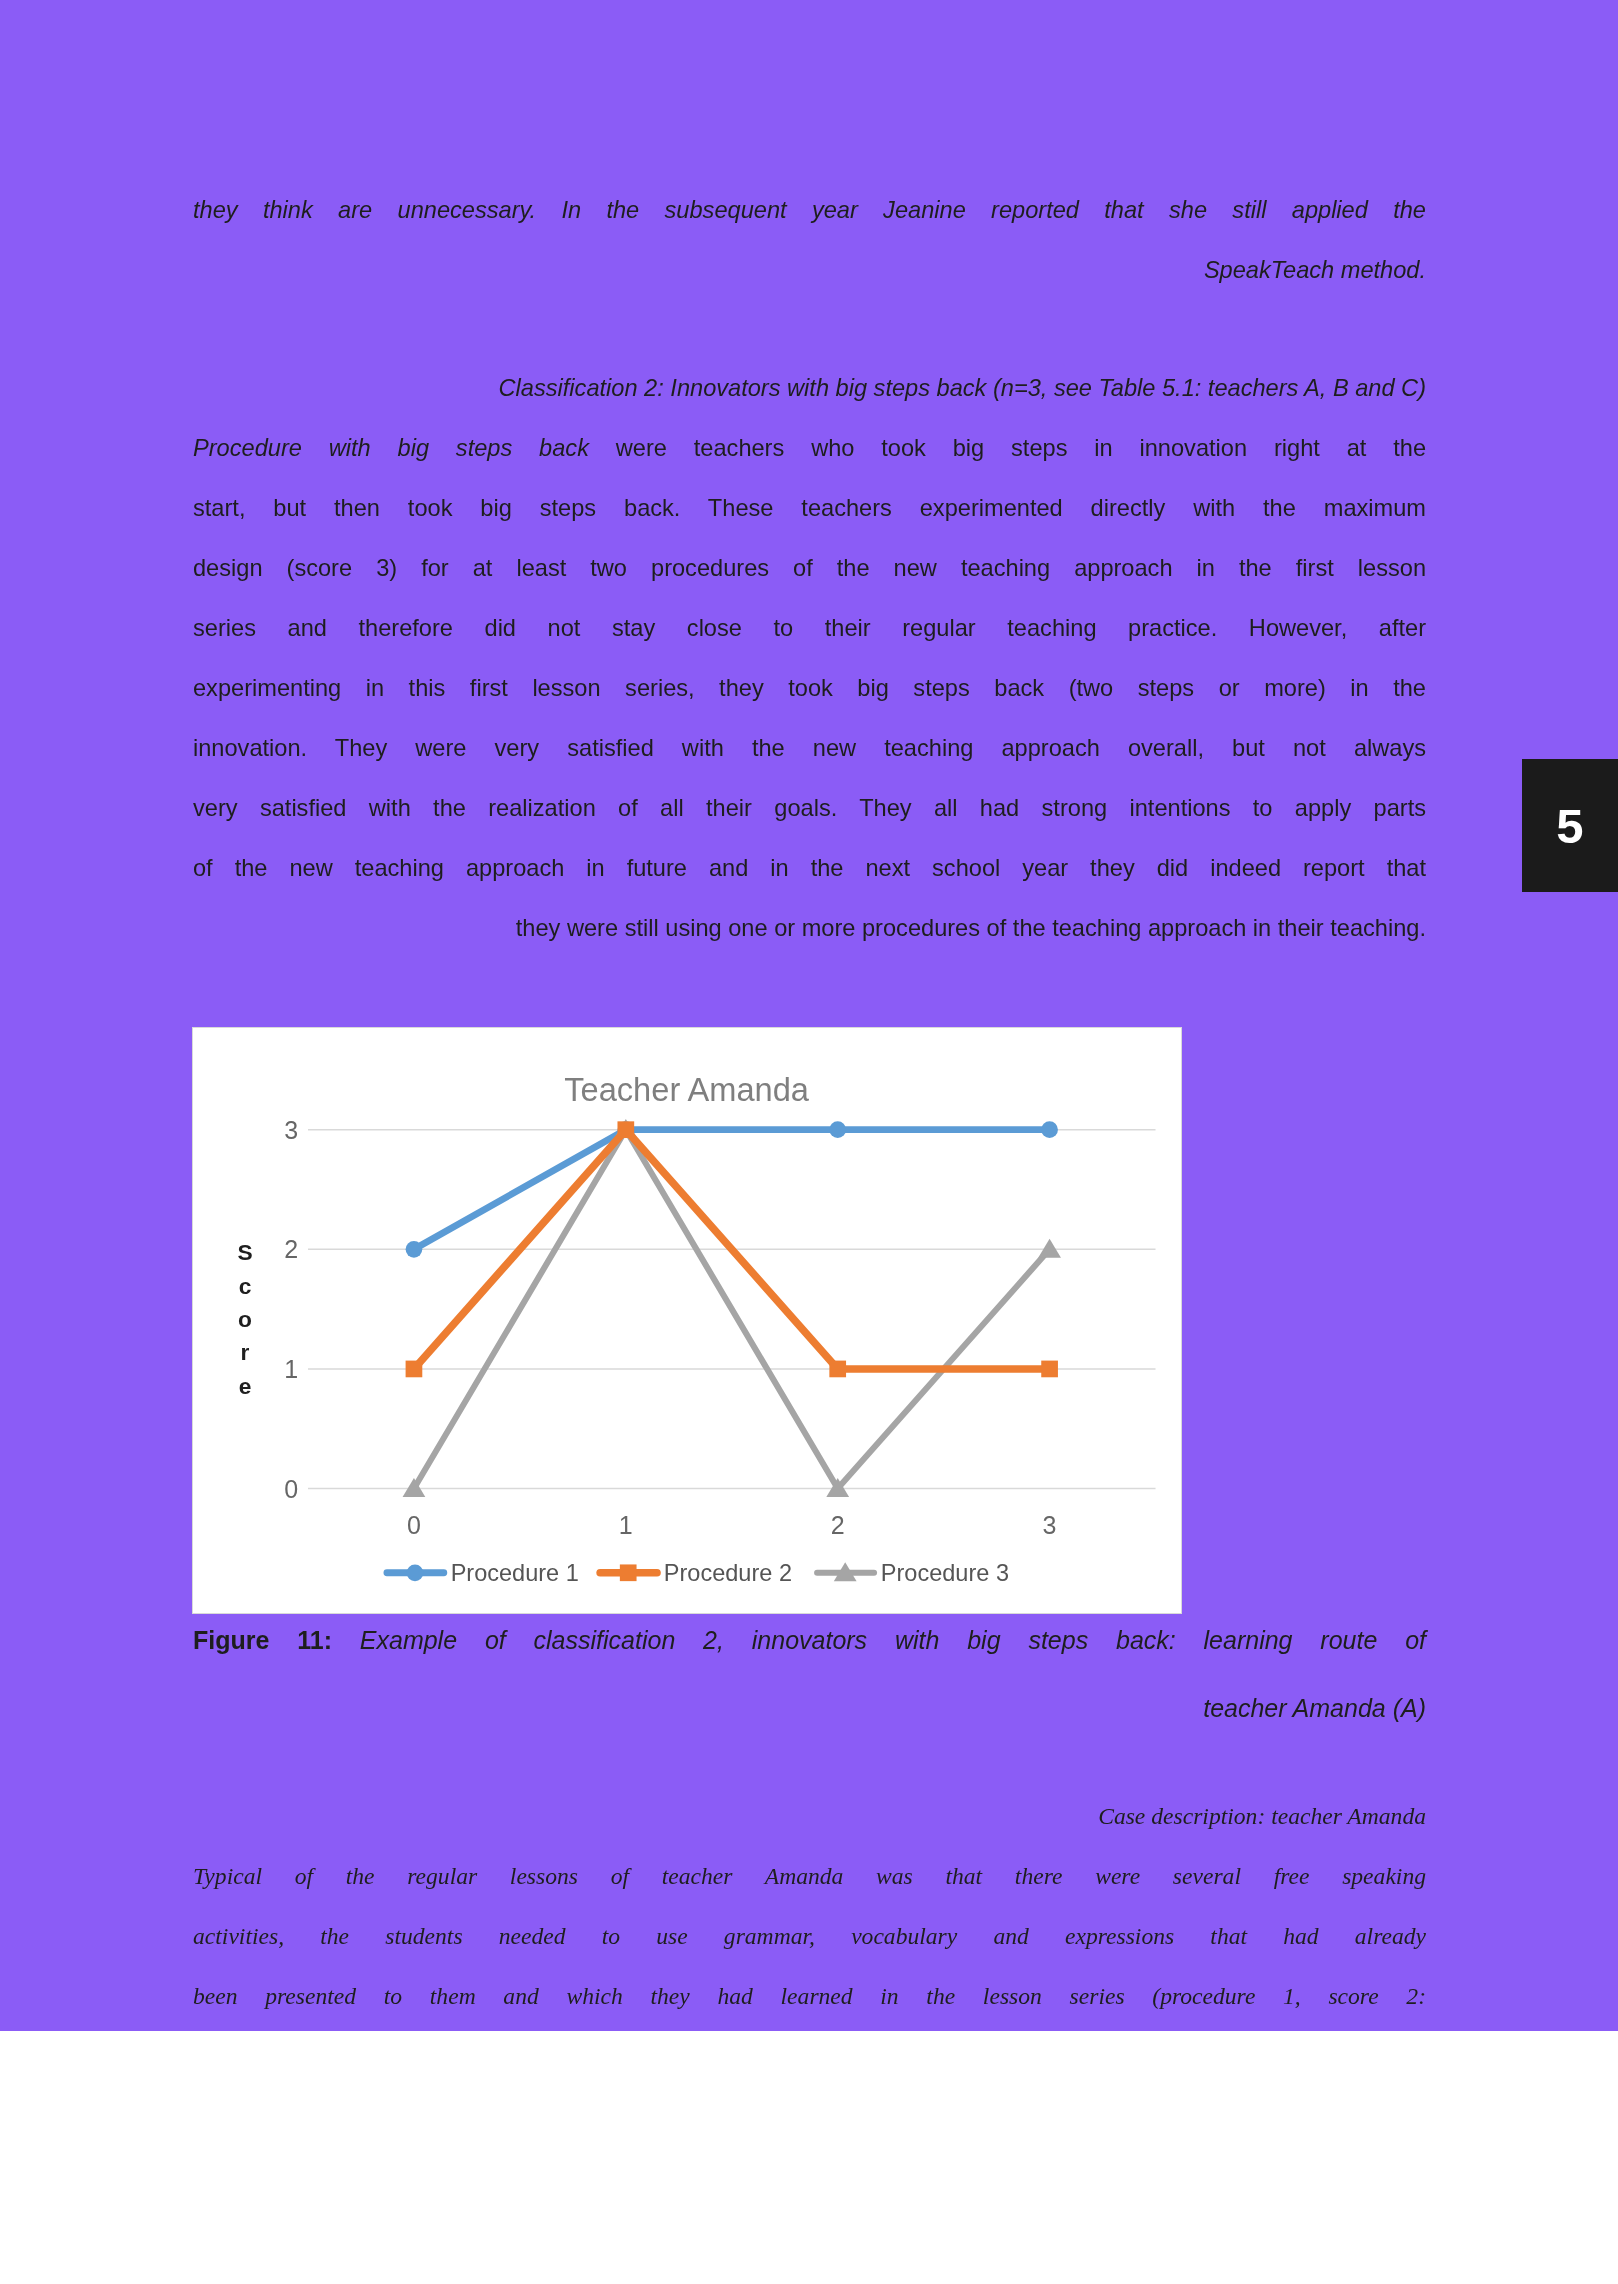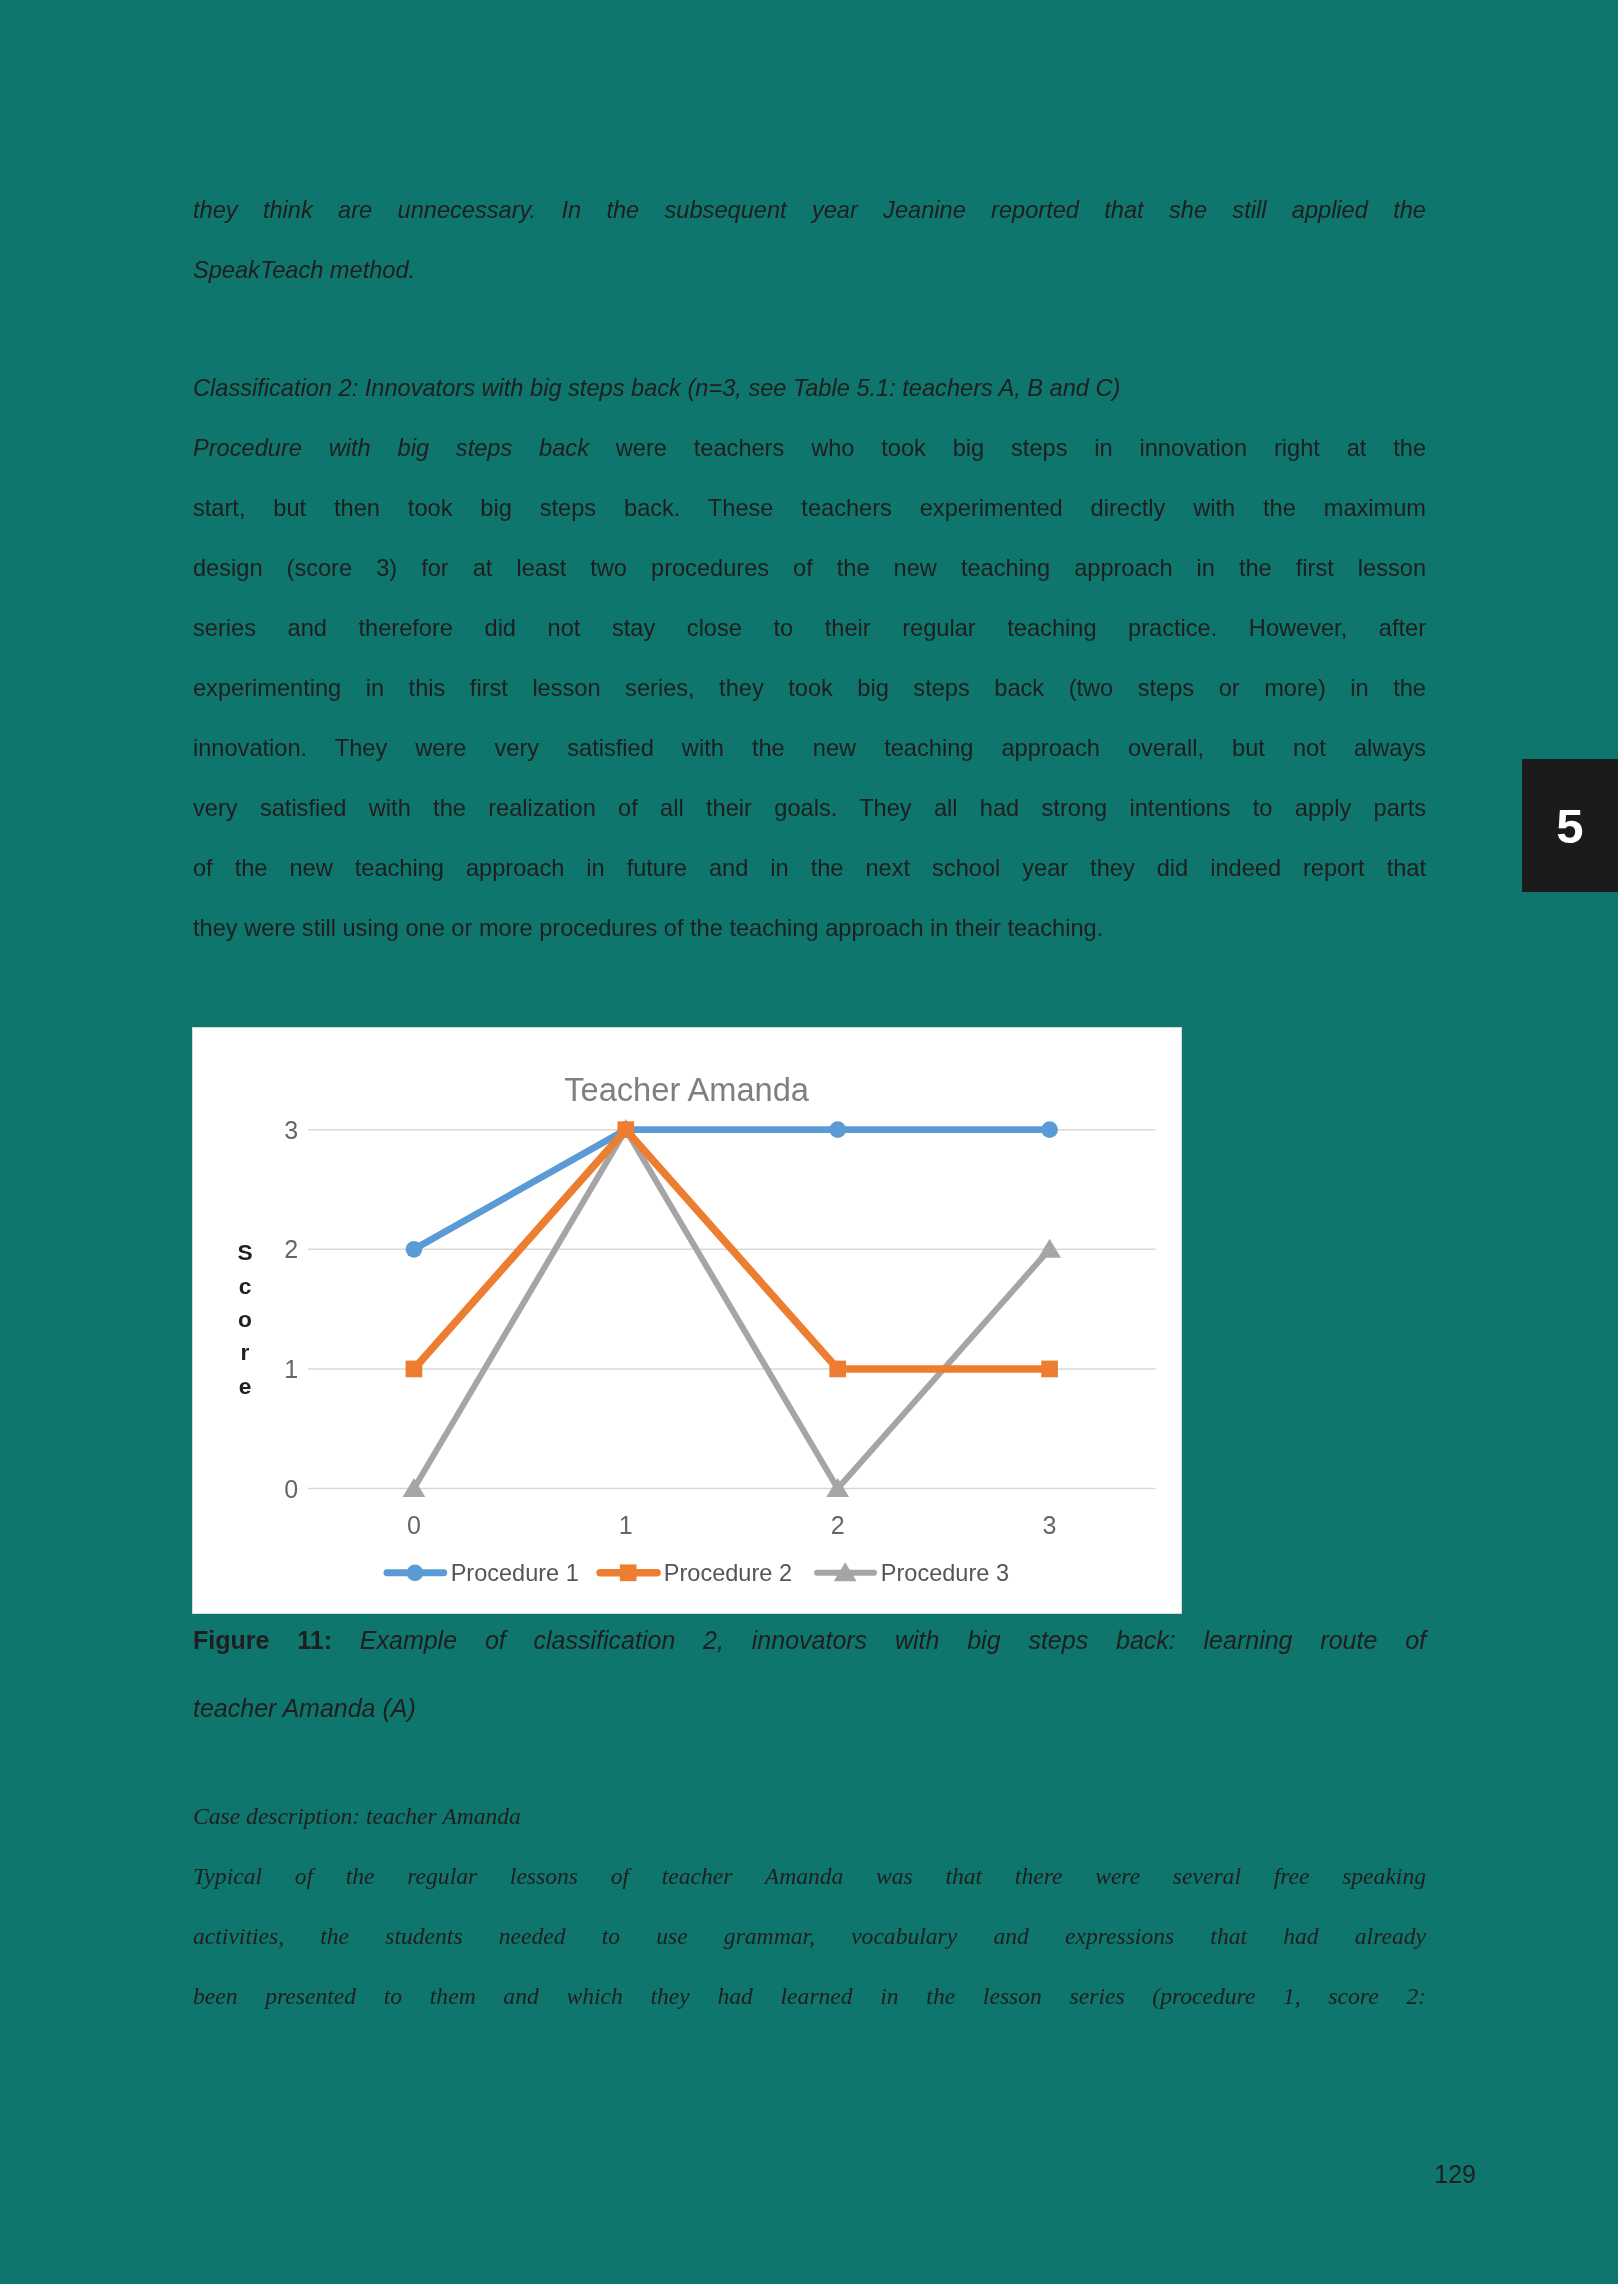--- a/index.html
+++ b/index.html
@@ -1,26 +1,26 @@
 <!DOCTYPE html>
 <html style="font-size:12px"><head>
 <meta charset="utf-8">
 <style>
   html,body{margin:0;padding:0;background:#ffffff;}
   .page{
     position:relative;
-    width:1618px;height:2284px;
-    background:#0f766e;
+    width:1618px;height:2031px;
+    background:#8b5cf6;
     font-family:"Liberation Sans", sans-serif;
     color:#1e1e1e;
     overflow:hidden;
   }
   
   .tb{position:absolute;left:193px;width:1233px;font-size:23.6px;line-height:60px;}
-  .tb .line{text-align:left;}
+  .tb .line{text-align:right;}
   .tb .line.j{text-align:justify;text-align-last:justify;}
   .tb .i{font-style:italic;}
   .tb .b{font-weight:bold;margin-top:23px;}
   .tb .bi{font-weight:normal;font-style:italic;}
   .intro{top:180px;font-style:italic;}
   .main{top:358px;}
   .caption{top:1606px;font-size:25px;line-height:68px;font-weight:bold;}
   .case{top:1786px;font-style:italic;font-family:Liberation Serif, serif;}
   
   .chart-box{

